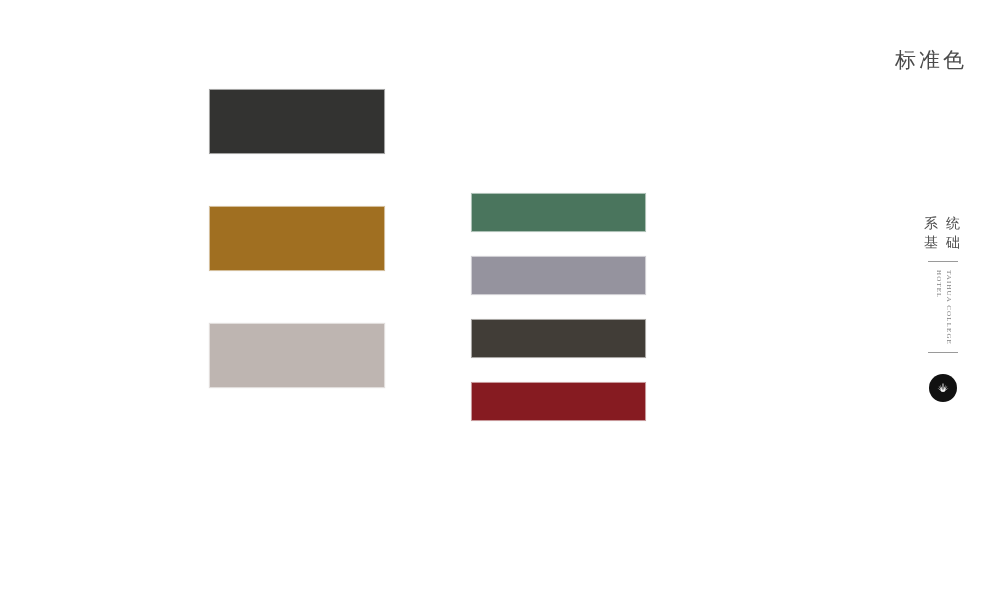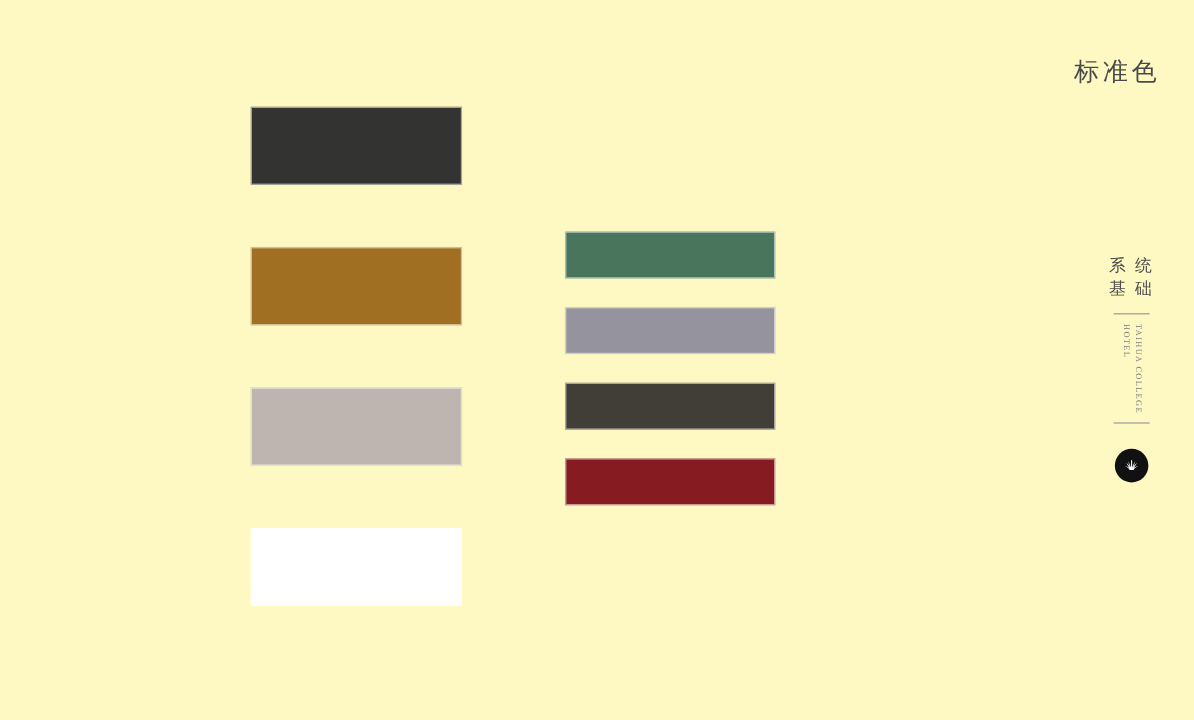--- a/index.html
+++ b/index.html
@@ -64,21 +64,21 @@
   .sidebar {
     position: absolute;
     right: 22px;
     top: 214px;
     width: 60px;
     display: flex;
     flex-direction: column;
     align-items: center;
   }
   .sidebar-heading {
-    font-family: Liberation Serif, serif;
+    font-family: Liberation Sans, sans-serif;
     font-size: 14px;
     color: #4d4d4d;
     letter-spacing: 2px;
     line-height: 1.35;
     text-align: center;
   }
   .sidebar-rule {
     width: 30px;
     height: 1px;
     background: #9a9a9a;
@@ -114,21 +114,21 @@
     background: #111111;
     display: flex;
     align-items: center;
     justify-content: center;
   }
   .logo-mark svg { display: block; }
 </style>
 </head>
 <body style="background: rgb(232, 232, 232);">
 
-<div id="page" style="background: #fef9c3;">
+<div id="page" style="background: #ffffff;">
 
   <div class="page-title">标准色</div>
 
   <div class="swatch-col swatch-col-left">
     <div class="swatch" style="background-color: rgb(51, 51, 49);"></div>
     <div class="swatch" style="background-color: rgb(160, 111, 33);"></div>
     <div class="swatch" style="background-color: rgb(190, 181, 177);"></div>
     <div class="swatch white-chip" style="background-color: rgb(255, 255, 255);"></div>
   </div>
 

